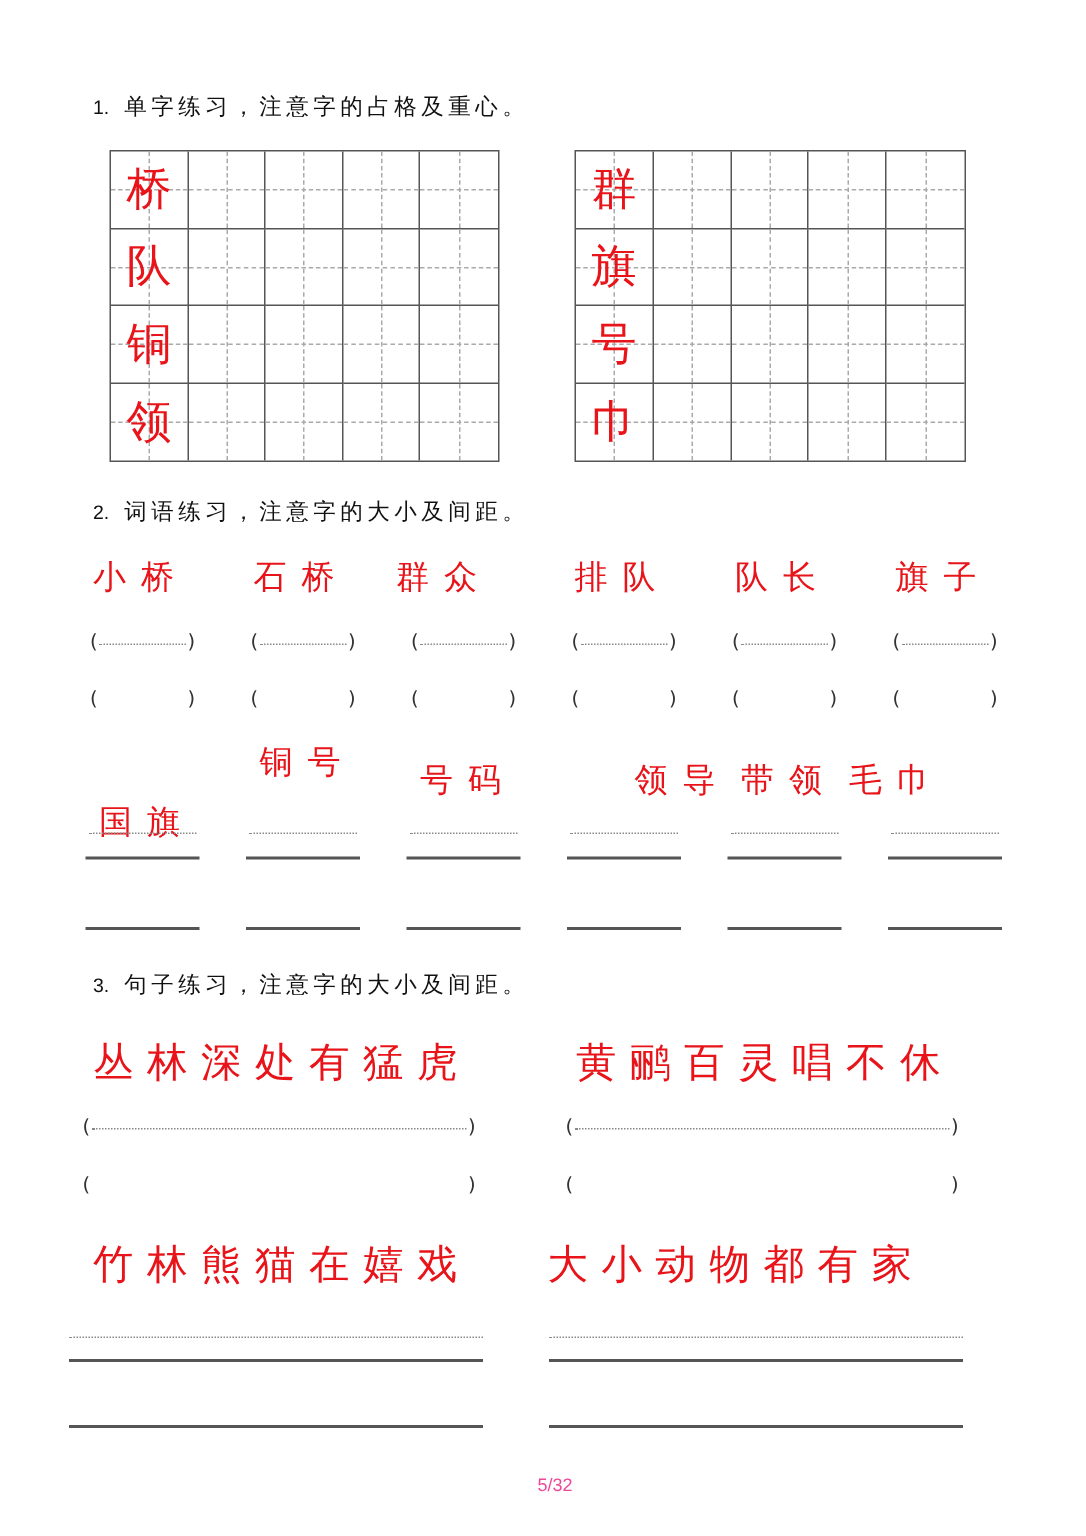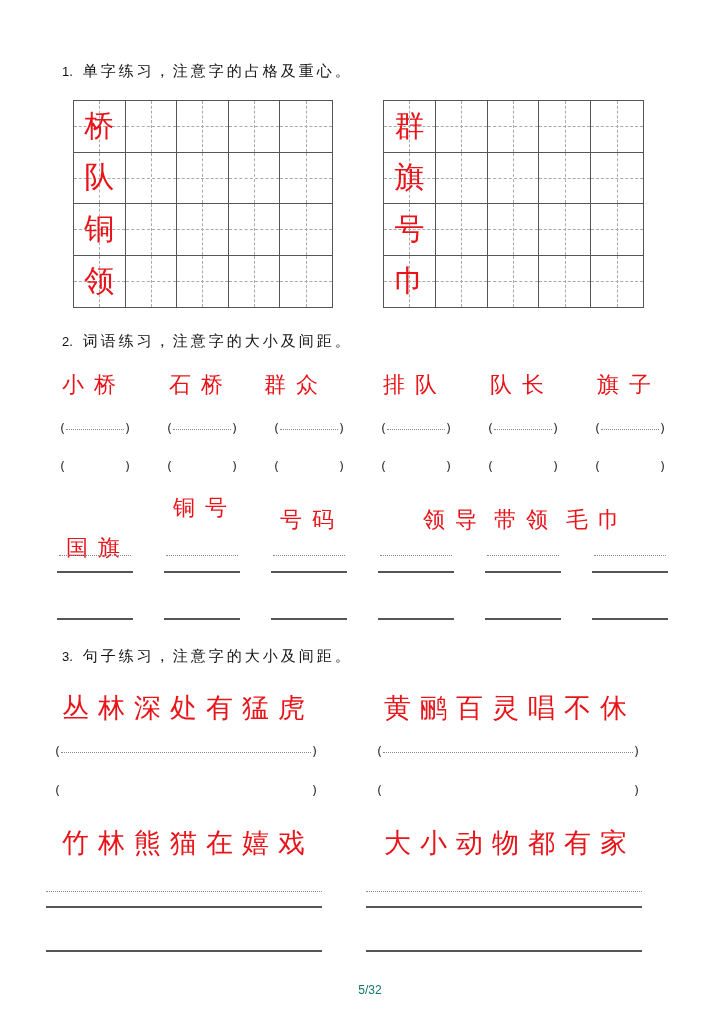--- a/index.html
+++ b/index.html
@@ -15,21 +15,21 @@
   .cell .ch { position:absolute; left:0; right:0; top:0; bottom:0; display:flex; align-items:center; justify-content:center; color:#e8141a; font-size:30px; font-family:"DejaVu Serif", serif; z-index:1; }
   .red { color:#e8141a; font-family:"DejaVu Serif", serif; }
   .word { position:absolute; font-size:22px; letter-spacing:10px; white-space:nowrap; }
   .paren-row { position:absolute; height:16px; font-size:13px; color:#333; }
   .paren-row .l { position:absolute; left:0; top:0; }
   .paren-row .r { position:absolute; right:0; top:0; }
   .paren-row .dots { position:absolute; left:6px; right:6px; top:8px; border-top:1px dotted #888; }
   .dot-line { position:absolute; border-top:1px dotted #888; }
   .solid-line { position:absolute; border-top:2px solid #555; }
   .sentence { position:absolute; font-size:27px; letter-spacing:9px; white-space:nowrap; }
-  .page-num { position:absolute; left:16px; right:0; top:983px; text-align:center; font-size:12px; font-family:"Liberation Sans", sans-serif; color:#0f766e; }
+  .page-num { position:absolute; left:16px; right:0; top:983px; text-align:center; font-size:12px; font-family:"Liberation Sans", sans-serif; color:#ec4899; }
 </style>
 </head>
 <body>
 
 <div class="heading" style="left:62px; top:62px;">
   <span class="num">1.</span><span>单字练习，注意字的占格及重心。</span>
 </div>
 
 <div class="grid" style="left:73px; top:100px; width:260px; height:208px;" id="grid0">
     <div class="cell">
@@ -209,19 +209,19 @@
     <div class="paren-row" style="left: 377px; top: 783px; width: 262px;">
       <span class="l">(</span>
       <span class="r">)</span>
     </div>
   </div>
 <div id="sent-row2">
     <div class="sentence red" style="left: 62px; top: 825px;">竹林熊猫在嬉戏</div>
     <div class="dot-line" style="left: 46px; top: 891px; width: 276px;"></div>
     <div class="solid-line" style="left: 46px; top: 906px; width: 276px;"></div>
     <div class="solid-line" style="left: 46px; top: 950px; width: 276px;"></div>
-    <div class="sentence red" style="left: 384px; top: 825px;">大小动物都有家</div>
+    <div class="sentence red" style="left: 365px; top: 825px;">大小动物都有家</div>
     <div class="dot-line" style="left: 366px; top: 891px; width: 276px;"></div>
     <div class="solid-line" style="left: 366px; top: 906px; width: 276px;"></div>
     <div class="solid-line" style="left: 366px; top: 950px; width: 276px;"></div>
   </div>
 
 <div class="page-num">5/32</div>
 
 </body></html>

